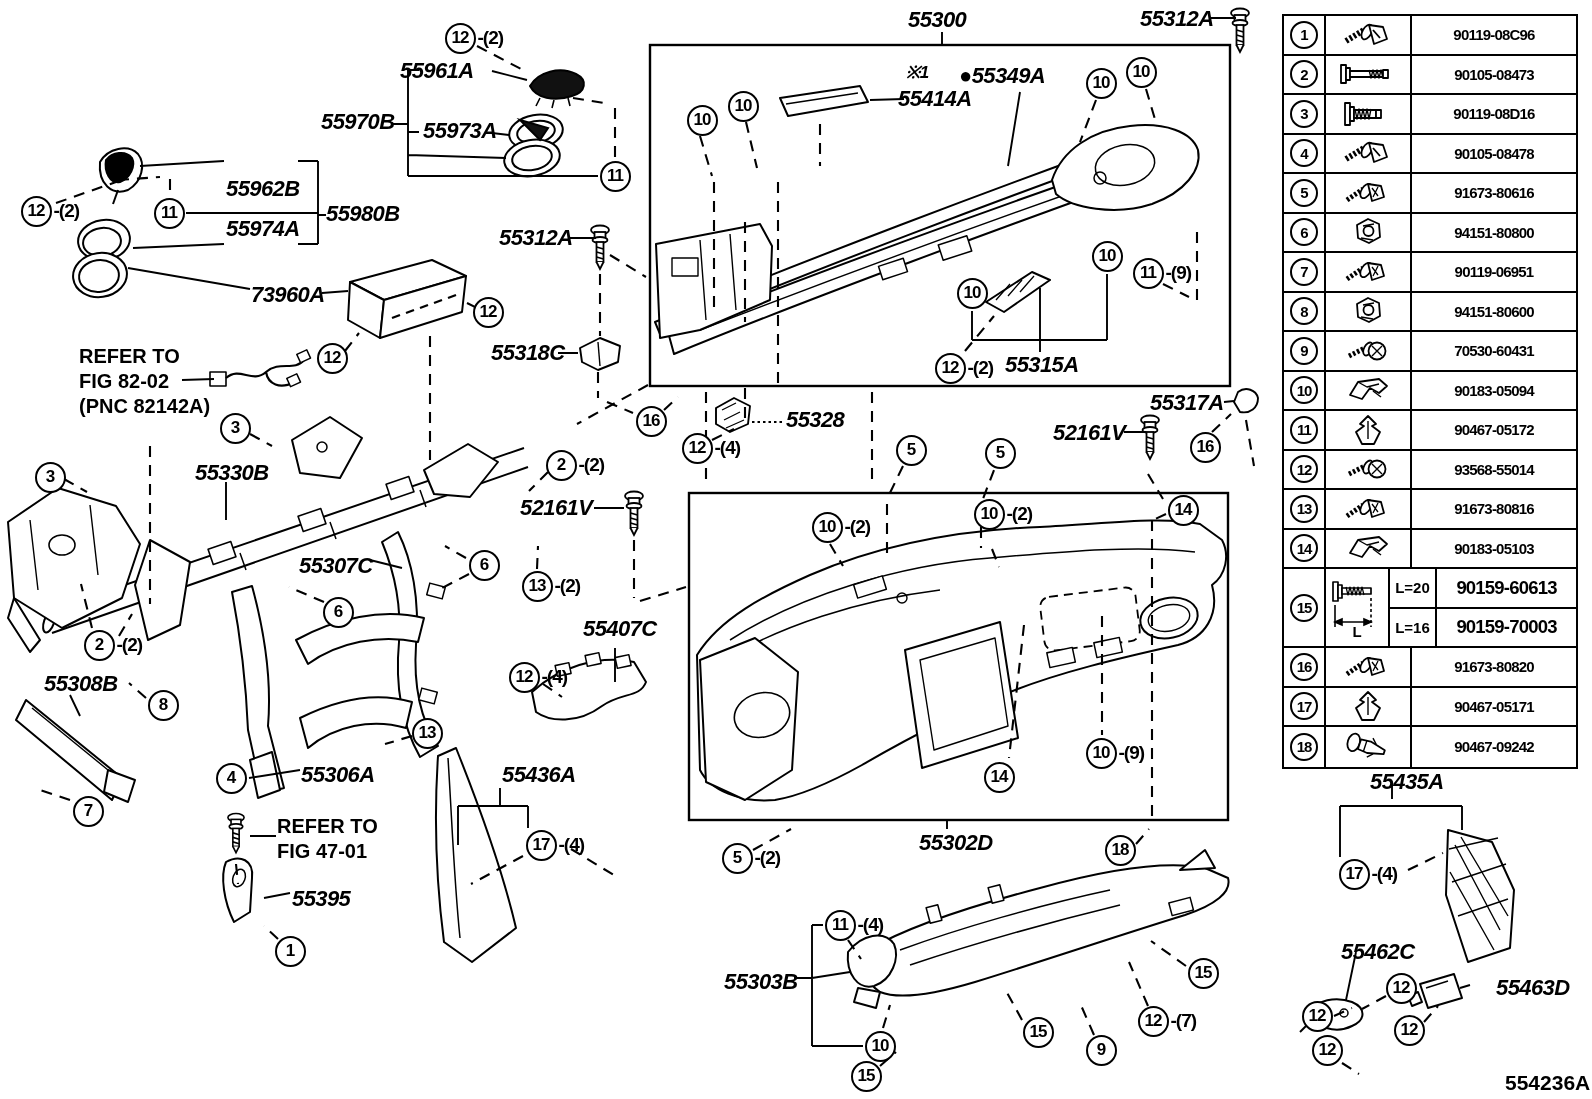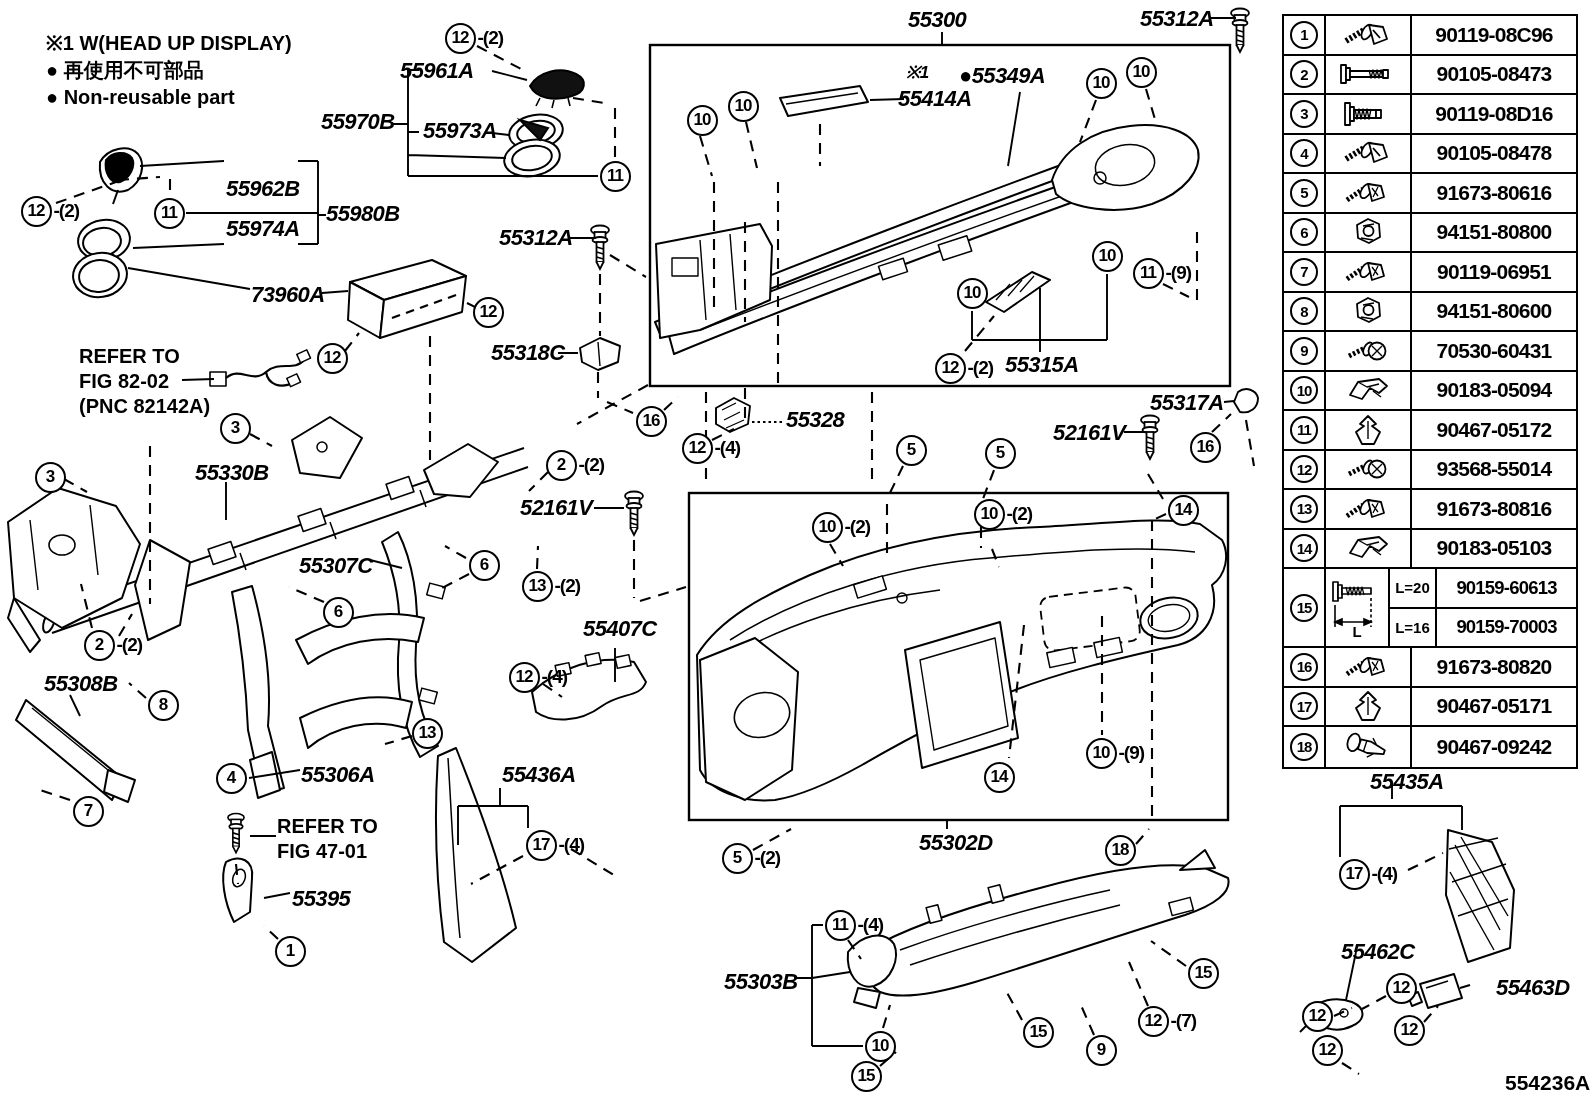--- a/index.html
+++ b/index.html
@@ -17,21 +17,21 @@
   .ptable{position:absolute;left:1282px;top:14px;width:296px;border:2.6px solid #000;background:#fff;box-sizing:border-box;}
   .trow{display:flex;height:39.5px;border-bottom:2.6px solid #000;box-sizing:border-box;align-items:stretch;background:#fff;}
   .trow:last-child{border-bottom:none;}
   .trow.r15{height:79px;}
   .tno{width:42px;border-right:2.6px solid #000;display:flex;align-items:center;justify-content:center;flex:none;box-sizing:border-box;}
   .tcircle{width:28px;height:28px;border:2.2px solid #000;border-radius:50%;display:flex;align-items:center;justify-content:center;
            font-weight:bold;font-size:15px;letter-spacing:-1px;box-sizing:border-box;}
   .tico{width:86px;border-right:2.6px solid #000;display:flex;align-items:center;justify-content:center;flex:none;box-sizing:border-box;}
   .tico15{width:64px;border-right:2.6px solid #000;display:flex;flex-direction:column;align-items:center;justify-content:center;flex:none;box-sizing:border-box;}
   .dimL{font-weight:bold;font-size:15px;line-height:10px;margin-top:-8px;}
-  .tpart{flex:1;display:flex;align-items:center;justify-content:center;font-weight:bold;font-size:21px;letter-spacing:-0.8px;}
+  .tpart{flex:1;display:flex;align-items:center;justify-content:center;font-weight:bold;font-size:15px;letter-spacing:-0.8px;}
   .tvars{flex:1;display:flex;flex-direction:column;}
   .tvar{flex:1;display:flex;border-bottom:2.2px solid #000;}
   .tvar:last-child{border-bottom:none;}
   .tdim{width:47px;border-right:2.2px solid #000;display:flex;align-items:center;justify-content:center;
         font-weight:bold;font-size:15px;flex:none;box-sizing:border-box;}
   .tvar .tpart{font-size:18.5px;}
   .diagcode{position:absolute;font-weight:bold;font-size:21px;letter-spacing:0;}
 </style>
 </head>
 <body>
@@ -231,25 +231,20 @@
       <path d="M830,544 L843,566 M992,549 L999,567 M1024,625 L1009,758 M1102,616 L1102,735"></path>
       <path d="M1152,520 L1152,822 M1136,844 L1149,829"></path>
       <path d="M848,940 L861,959 M883,1028 L890,1005 M880,1066 L896,1052"></path>
       <path d="M1022,1020 L1005,989 M1094,1035 L1080,1003 M1148,1006 L1129,962 M1186,966 L1151,941"></path>
       <path d="M1408,870 L1443,853 M1334,1016 L1352,1008 M1386,996 L1362,1009 M1342,1063 L1359,1074 M1424,1022 L1438,1006"></path>
       <path d="M648,385 L577,424 M430,336 L430,460 M345,351 L359,333 M467,303 L477,308"></path>
       <path d="M250,434 L272,446 M64,479 L87,492"></path>
     </g>
   </svg>
 
-  <div class="legend">
-    <div>※1  W(HEAD UP DISPLAY)</div>
-    <div>● 再使用不可部品</div>
-    <div>● Non-reusable part</div>
-  </div>
 
   <div class="ptable" id="ptable">
       <div class="trow">
         <div class="tno">
           <div class="tcircle">1</div>
         </div>
         <div class="tico">
           <svg width="58" height="32" viewBox="0 0 58 32">
             <g stroke="#000" fill="#fff" stroke-linejoin="round" stroke-width="1.8">
               <path d="M7,22 L25,11" stroke-width="6" stroke-dasharray="2.5 2" fill="none"></path>

